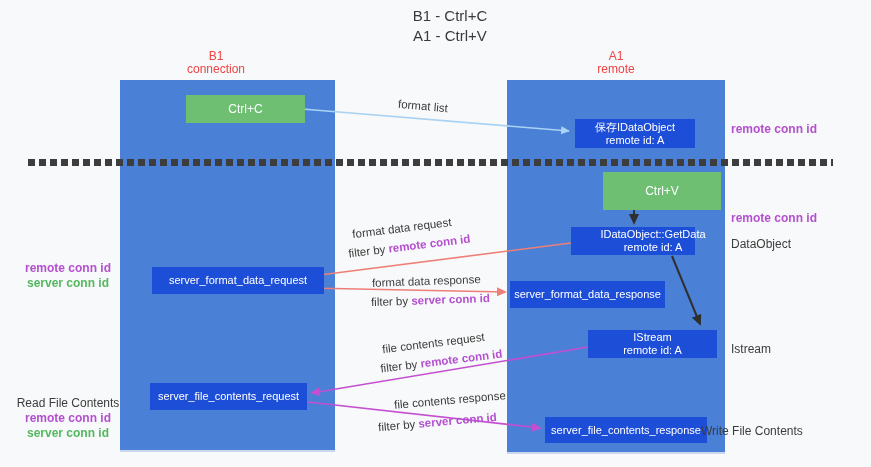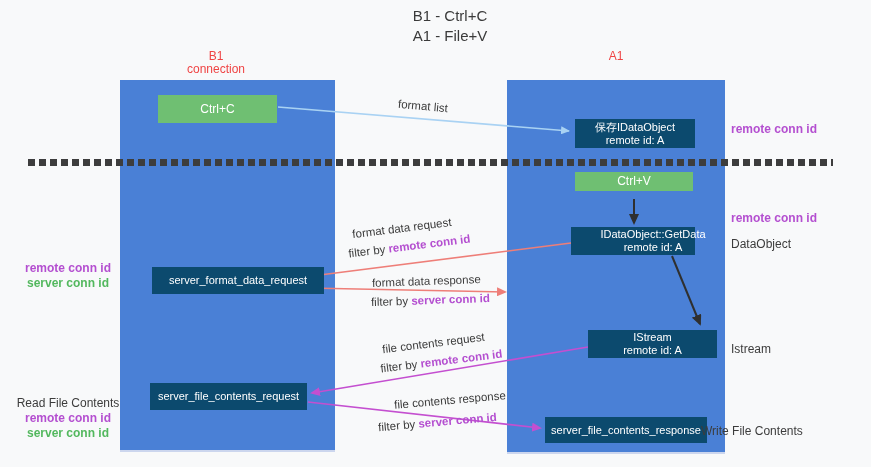--- a/index.html
+++ b/index.html
@@ -12,49 +12,50 @@
   }
   .abs{position:absolute;}
   .title{left:300px;top:6px;width:300px;text-align:center;font-size:15px;line-height:20px;color:#3a3a3a;}
   .colheader{text-align:center;font-size:12px;line-height:13px;color:#ef4444;}
   .column{background:#4a80d6;border-bottom:2px solid #ccd6ee;}
   .box{
     display:flex;flex-direction:column;justify-content:center;align-items:center;
     color:#ffffff;text-align:center;font-size:11px;line-height:13px;
     box-sizing:border-box;
   }
-  .orange{background:#0c4a6e;}
-  .green{background:#6fbf72;font-size:12px;}
+  .orange{background:#1d4ed8;}
+  .green{background:#6fbf72;font-size:12px;margin-left:28px;}
   .divider{
     height:7px;
     background:repeating-linear-gradient(90deg,#3d3d3d 0 7px,transparent 7px 11px);
   }
   svg.overlay{position:absolute;left:0;top:0;pointer-events:none;}
   .alabel{font-size:11.5px;white-space:nowrap;color:#3c3c3c;}
   .purple{color:#b44fd0;font-weight:bold;}
   .greent{color:#53b85e;font-weight:bold;}
   .sidelab{font-size:12px;line-height:15px;white-space:nowrap;}
   .leftgrp{left:8px;width:120px;text-align:center;}
 </style>
 </head>
 <body>
 
 <div id="stage">
 
   <div class="abs title">
     <div>B1 - Ctrl+C</div>
-    <div>A1 - File+V</div>
+    <div>A1 - Ctrl+V</div>
   </div>
 
   <div class="abs colheader" style="left:116px;top:50px;width:200px;">
     <div>B1</div>
     <div>connection</div>
   </div>
   <div class="abs colheader" style="left:516px;top:50px;width:200px;">
     <div>A1</div>
+    <div>remote</div>
   </div>
 
   <div class="abs column" style="left:120px;top:80px;width:215px;height:370px;"></div>
   <div class="abs column" style="left:507px;top:80px;width:218px;height:372px;"></div>
 
   <div class="abs divider" style="left:28px;top:159px;width:805px;"></div>
 
   <svg class="overlay" width="871" height="467" viewBox="0 0 871 467">
     <defs>
       <marker id="mBlue" markerWidth="9" markerHeight="8" refX="8" refY="4" orient="auto" markerUnits="userSpaceOnUse">
@@ -81,33 +82,36 @@
 
   <div class="abs box green" style="left:158px;top:95px;width:119px;height:28px;">
     <div>Ctrl+C</div>
   </div>
 
   <div class="abs box orange" style="left:575px;top:119px;width:120px;height:29px;">
     <div>保存IDataObject</div>
     <div>remote id: A</div>
   </div>
 
-  <div class="abs box green" style="left:575px;top:172px;width:118px;height:19px;">
+  <div class="abs box green" style="left:575px;top:172px;width:118px;height:38px;">
     <div>Ctrl+V</div>
   </div>
 
   <div class="abs box orange" style="left:571px;top:227px;width:124px;height:28px;padding-left:40px;">
     <div>IDataObject::GetData</div>
     <div>remote id: A</div>
   </div>
 
   <div class="abs box orange" style="left:152px;top:267px;width:172px;height:27px;">
     <div>server_format_data_request</div>
   </div>
 
+  <div class="abs box orange" style="left:510px;top:281px;width:155px;height:27px;">
+    <div>server_format_data_response</div>
+  </div>
 
   <div class="abs box orange" style="left:588px;top:330px;width:129px;height:28px;">
     <div>IStream</div>
     <div>remote id: A</div>
   </div>
 
   <div class="abs box orange" style="left:545px;top:417px;width:162px;height:26px;">
     <div>server_file_contents_response</div>
   </div>
 

